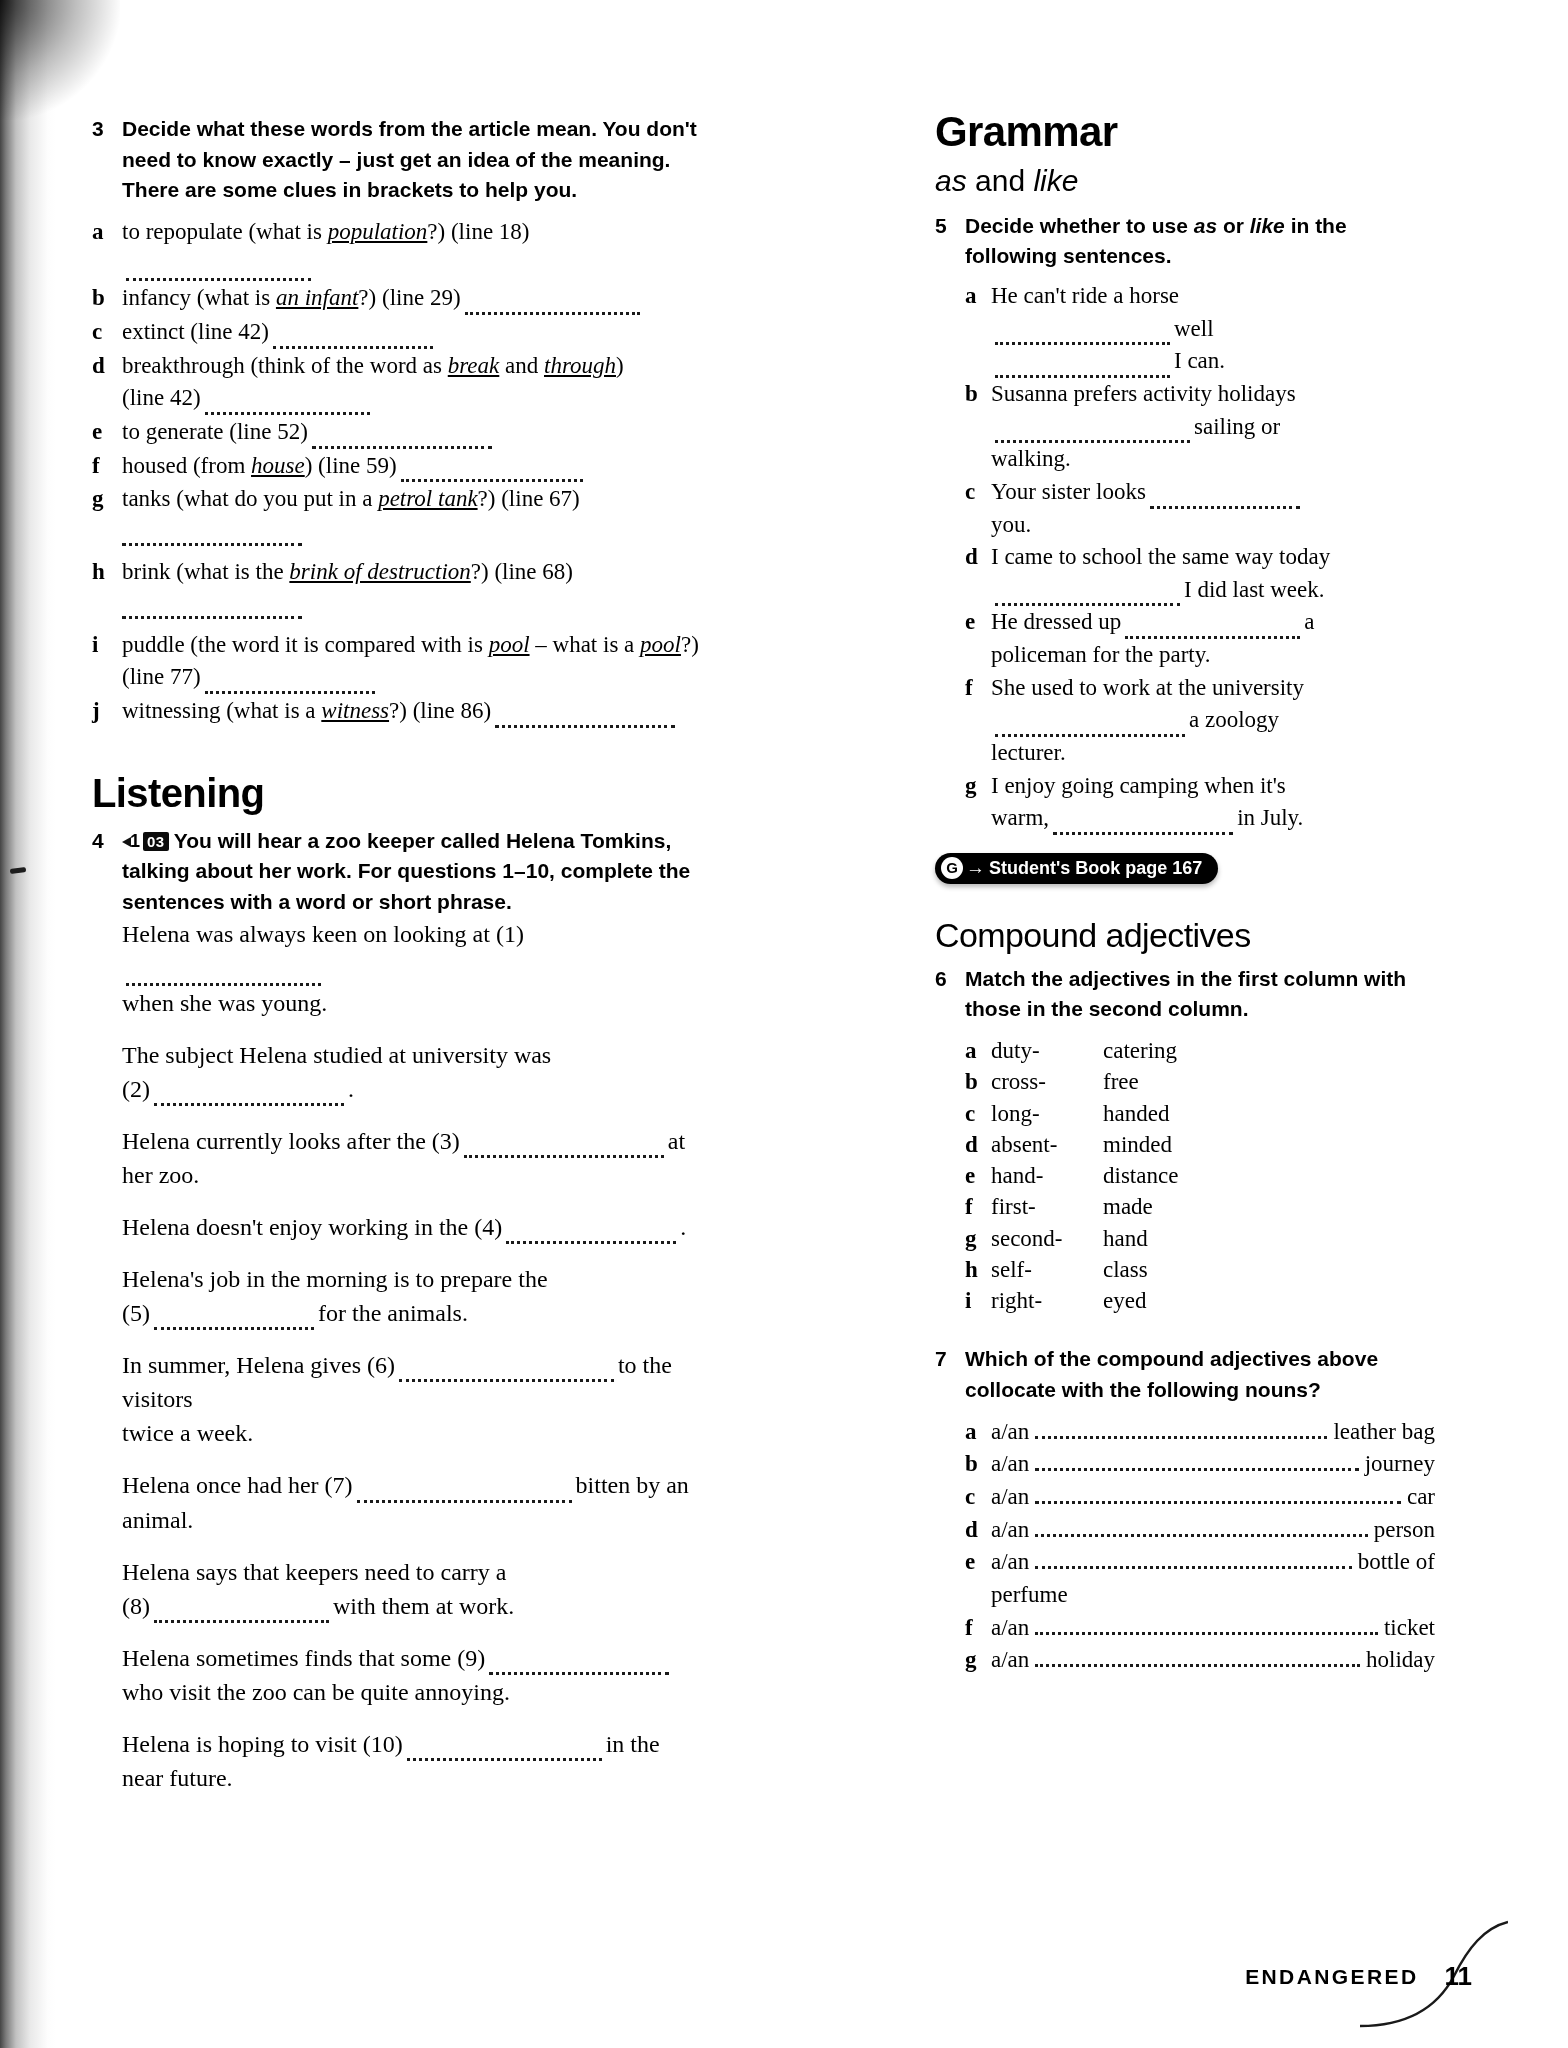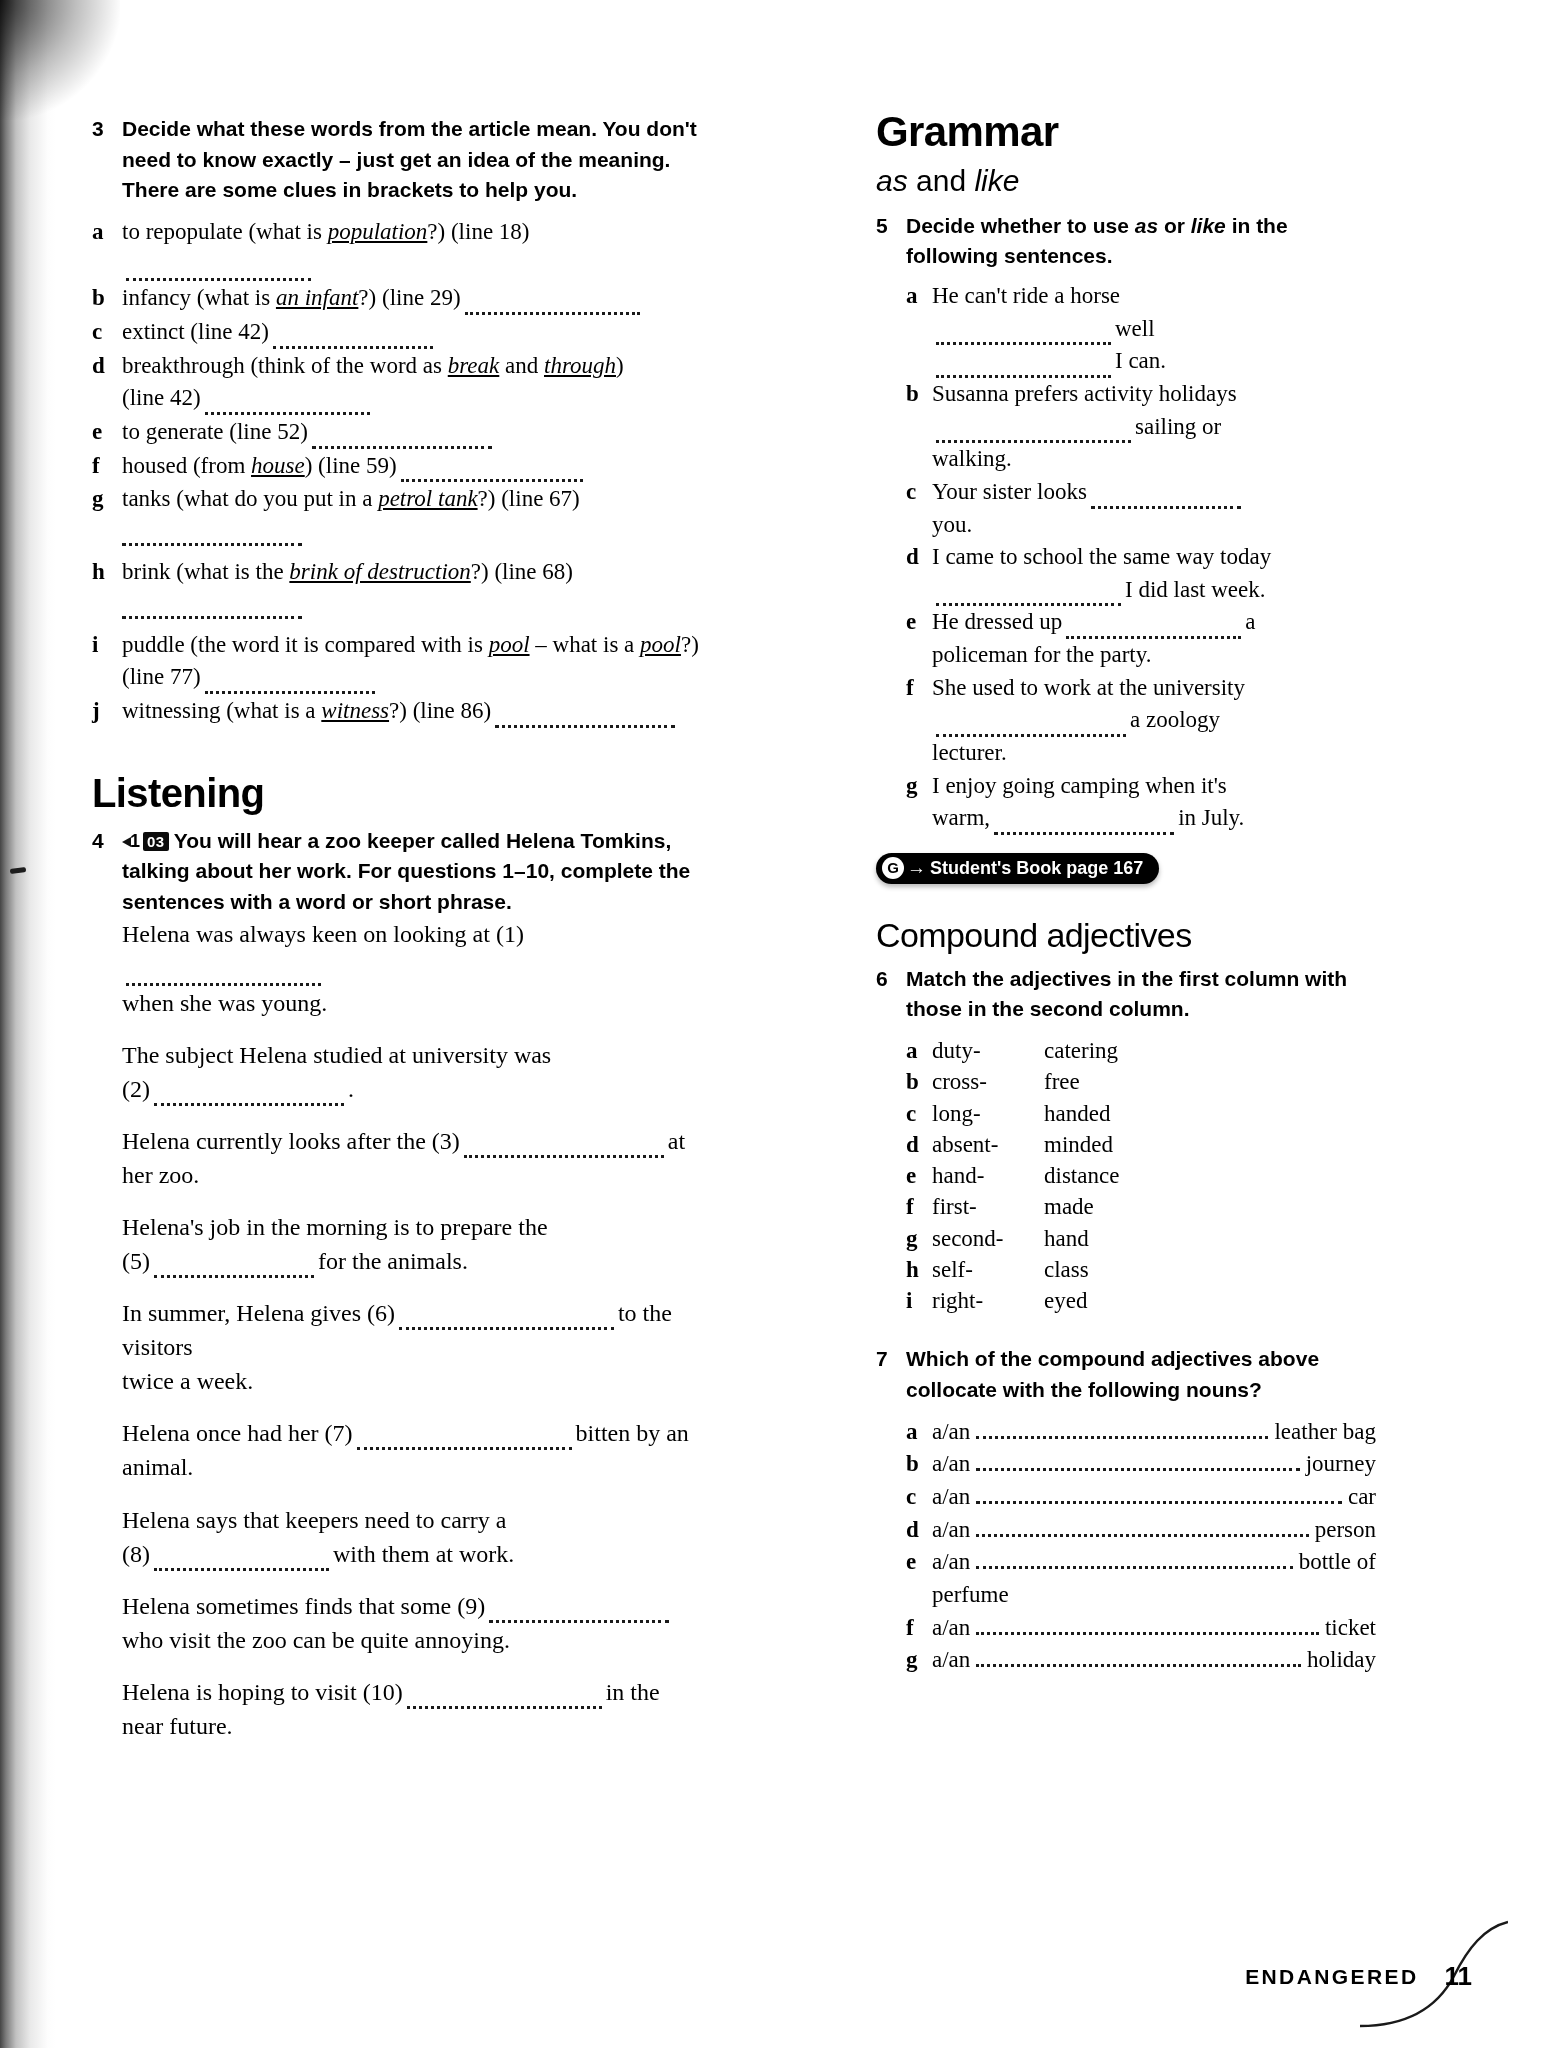--- a/index.html
+++ b/index.html
@@ -48,21 +48,21 @@
 
   
   .col-left {
     position: absolute;
     left: 92px;
     top: 110px;
     width: 620px;
   }
   .col-right {
     position: absolute;
-    left: 876px;
+    left: 935px;
     top: 110px;
     width: 500px;
   }
 
   .sec-head {
     font-family: "Liberation Sans", sans-serif;
     font-weight: bold;
     font-size: 38px;
     letter-spacing: -0.6px;
     margin: 0 0 10px 0;
@@ -409,20 +409,23 @@
       <p class="gap-para">
         <span>The subject Helena studied at university was</span><br>
         <span>(2)</span><span class="rule" style="width:190px"></span><span>.</span>
       </p>
 
       <p class="gap-para">
         <span>Helena currently looks after the (3)</span><span class="rule" style="width:200px"></span><span>at</span><br>
         <span>her zoo.</span>
       </p>
 
+      <p class="gap-para">
+        <span>Helena doesn't enjoy working in the (4)</span><span class="rule" style="width:170px"></span><span>.</span>
+      </p>
 
       <p class="gap-para">
         <span>Helena's job in the morning is to prepare the</span><br>
         <span>(5)</span><span class="rule" style="width:160px"></span><span>for the animals.</span>
       </p>
 
       <p class="gap-para">
         <span>In summer, Helena gives (6)</span><span class="rule" style="width:215px"></span><span>to the visitors</span><br>
         <span>twice a week.</span>
       </p>

